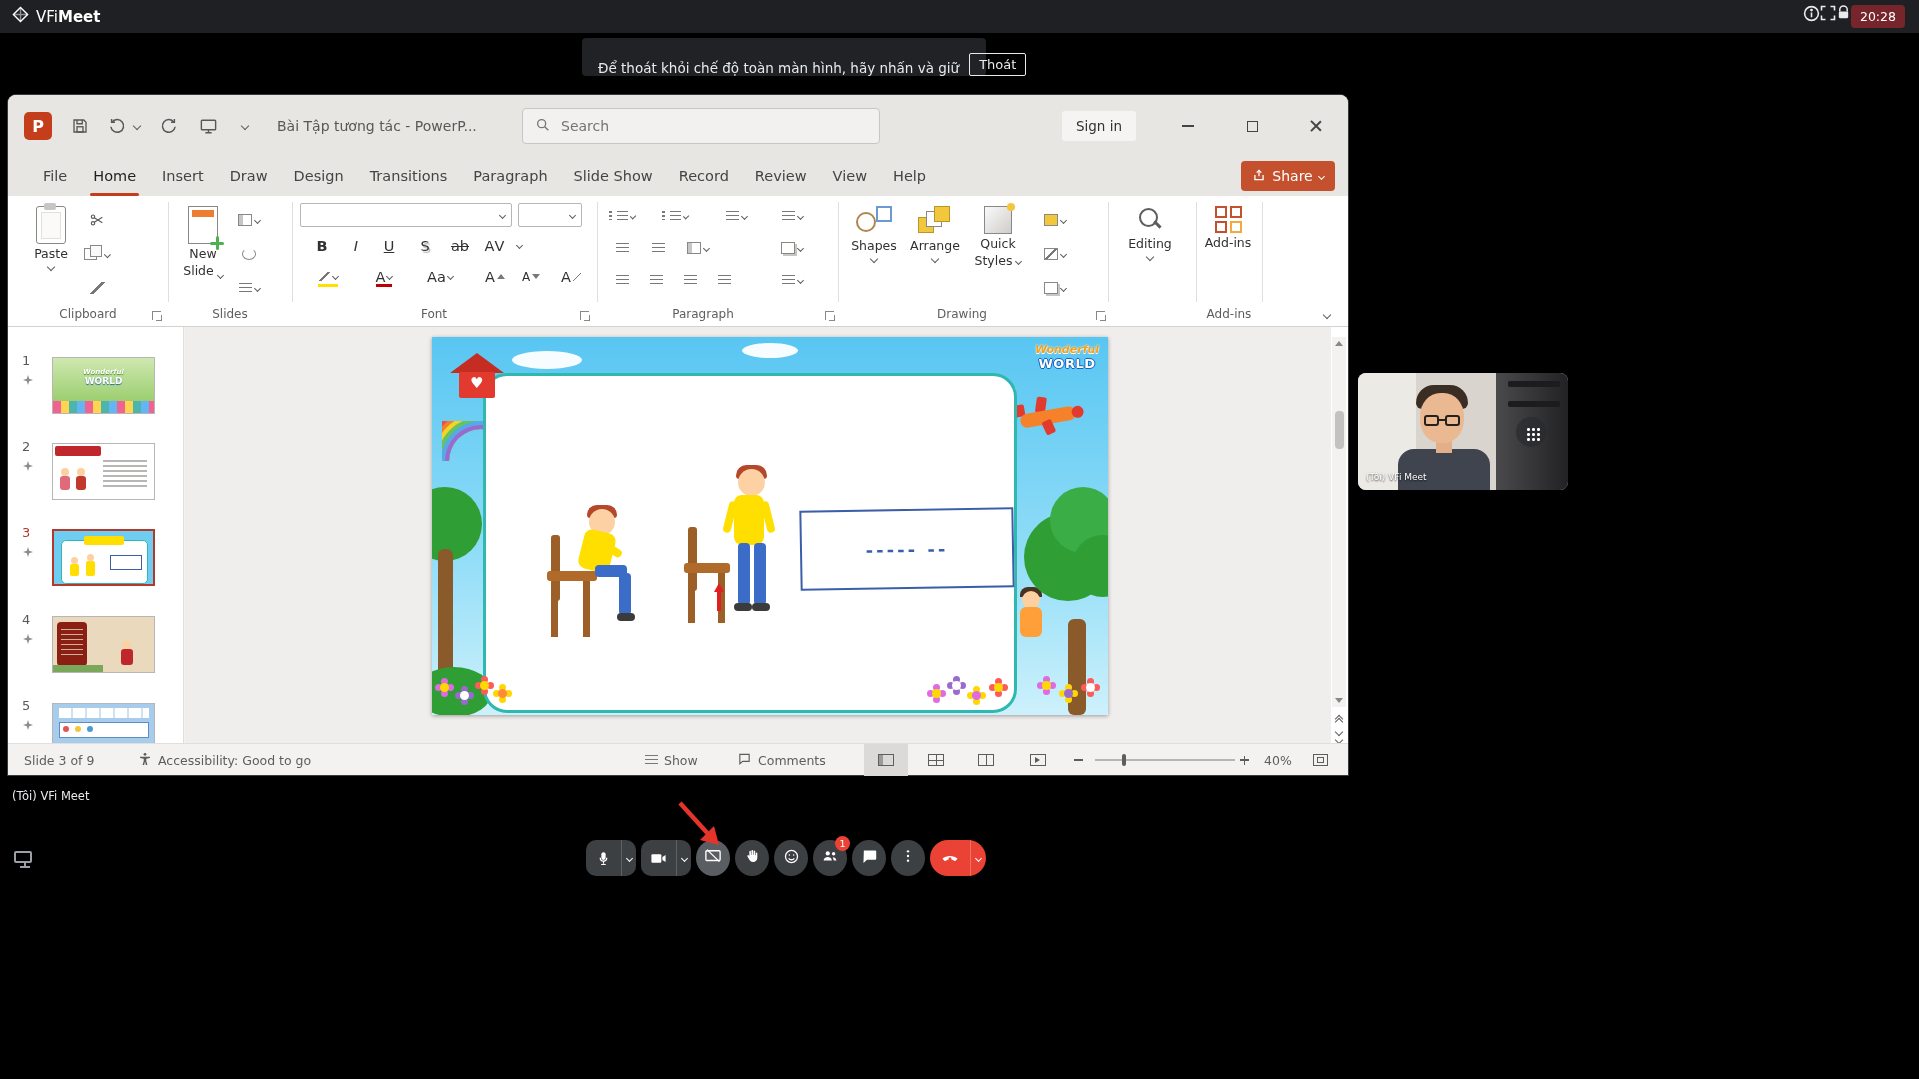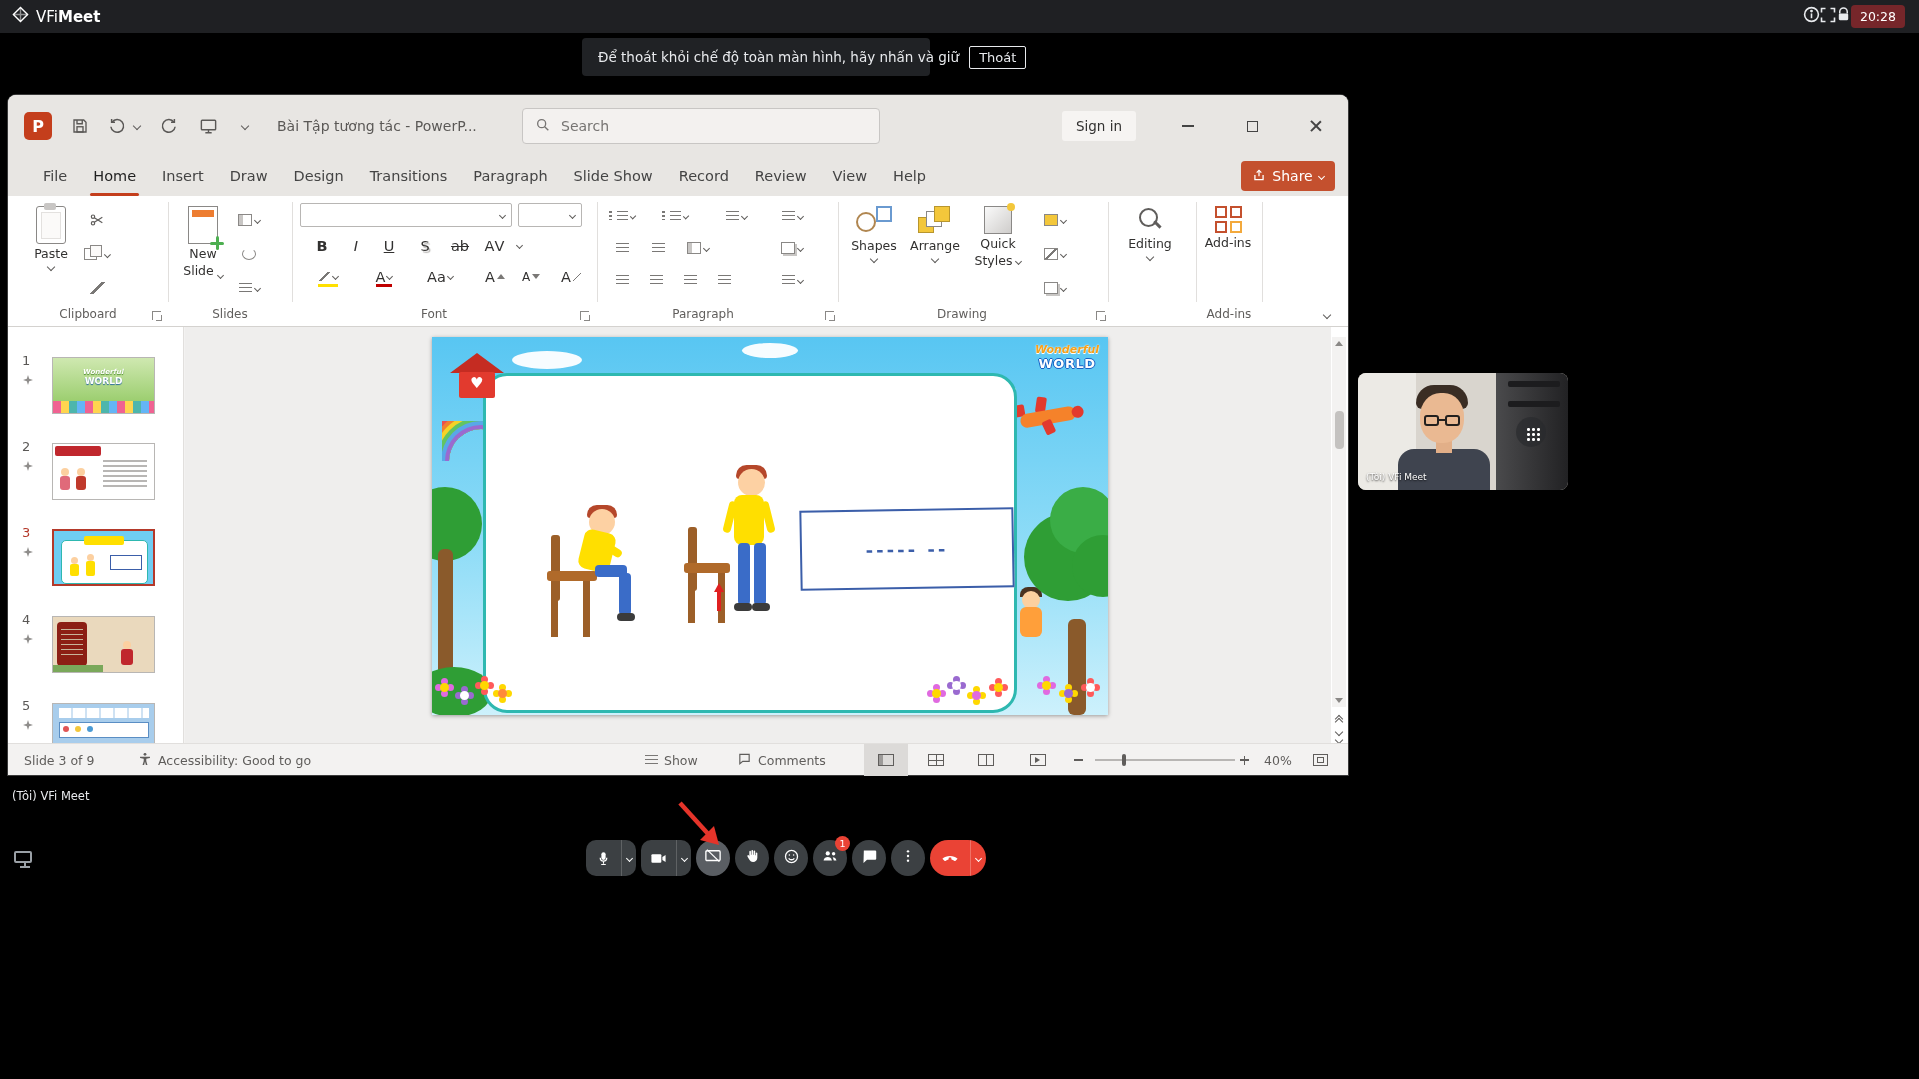--- a/index.html
+++ b/index.html
@@ -8,25 +8,25 @@
   .ab{position:absolute}
   .cv{display:inline-block;width:6px;height:6px;border-right:1.4px solid #5f5d5b;border-bottom:1.4px solid #5f5d5b;transform:rotate(45deg)}
   .cv.w{border-color:#fff}
   .cv.sm{width:5px;height:5px}
   .cu{display:inline-block;width:6px;height:6px;border-left:1.4px solid #5f5d5b;border-top:1.4px solid #5f5d5b;transform:rotate(45deg)}
 
   
   .topbar{position:absolute;left:0;top:0;width:1919px;height:33px;background:#1f2023;display:flex;align-items:center;justify-content:space-between;padding:0 14px 0 12px}
   .brand{display:flex;align-items:center;gap:7px;color:#fff;font-size:15px}
   .brand b{font-weight:700}
-  .tb-right{display:flex;align-items:center;}
+  .tb-right{display:flex;align-items:flex-start;}
   .clockbadge{background:#76262a;color:#fff;font-size:12.5px;padding:4px 9px;border-radius:4px}
 
   
-  .toast{position:absolute;left:582px;top:38px;width:348px;height:38px;background:#202225;border-radius:4px;display:flex;align-items:center;gap:10px;padding:0 10px 0 16px;z-index:40}
+  .toast{position:absolute;left:582px;top:38px;width:404px;height:38px;background:#202225;border-radius:4px;display:flex;align-items:flex-end;gap:10px;padding:0 10px 0 16px;z-index:40}
   .toast span{color:#e8eaed;font-size:13.5px;white-space:nowrap}
   .toast button{background:transparent;border:1.4px solid #e8eaed;color:#e8eaed;font-size:13px;padding:3px 9px;border-radius:2px;font-family:inherit}
 
   
   .ppt{position:absolute;left:8px;top:95px;width:1340px;height:680px;background:#fff;border-radius:8px 8px 0 0;box-shadow:0 0 0 1px #3a3a3a}
   .titlezone{position:absolute;left:0;top:0;width:1340px;height:101px;background:#e8e6e3;border-radius:8px 8px 0 0}
   .ppticon{position:absolute;left:16px;top:17px;width:28px;height:28px;background:#c43e1c;border-radius:5px;color:#fff;font-weight:700;font-size:16px;display:flex;align-items:center;justify-content:center}
   .tbi{position:absolute;width:20px;height:20px;display:flex;align-items:center;justify-content:center}
   .wtitle{position:absolute;left:269px;top:0;height:62px;line-height:62px;color:#5a5856;font-size:14px;white-space:nowrap}
   .searchbox{position:absolute;left:514px;top:13px;width:358px;height:36px;background:#f3f1ef;border:1px solid #c8c6c4;border-radius:4px;display:flex;align-items:center;gap:10px;padding:0 12px;color:#767472;font-size:14px}

